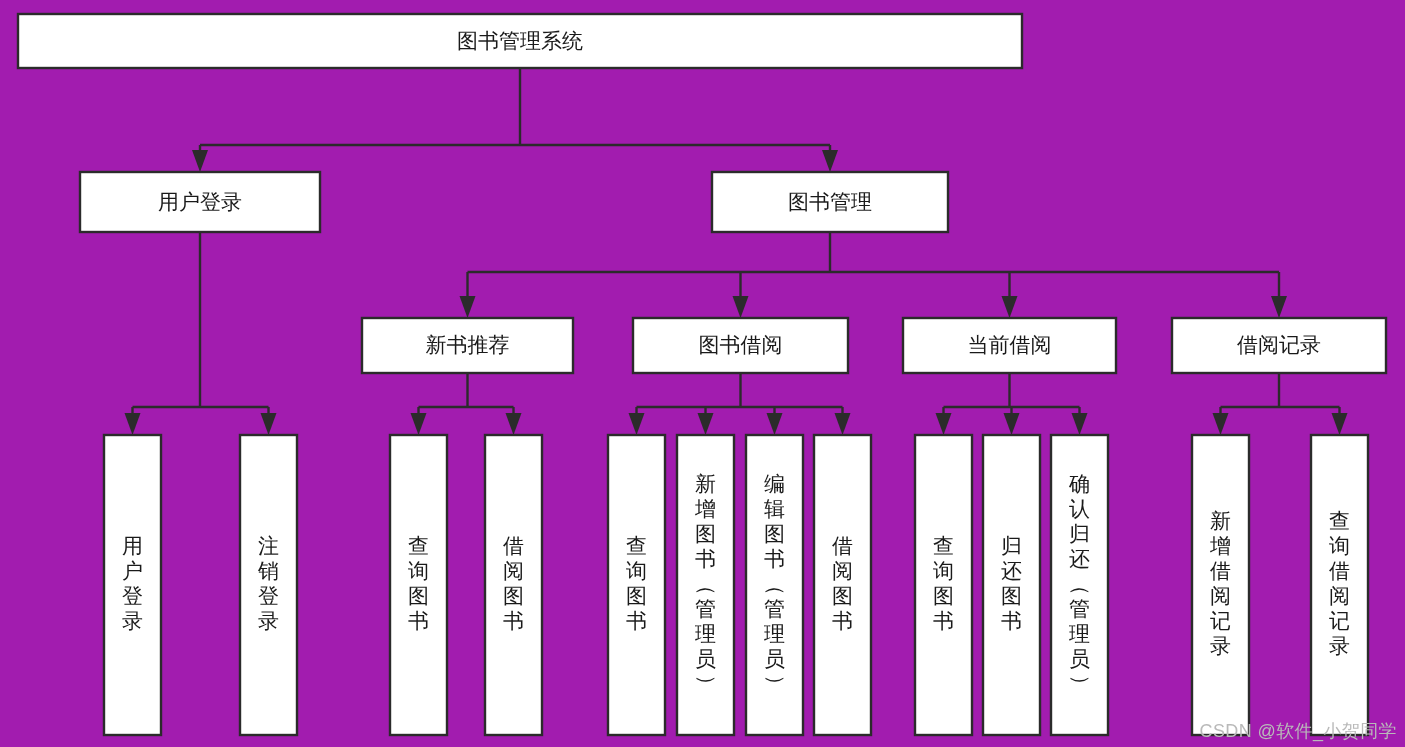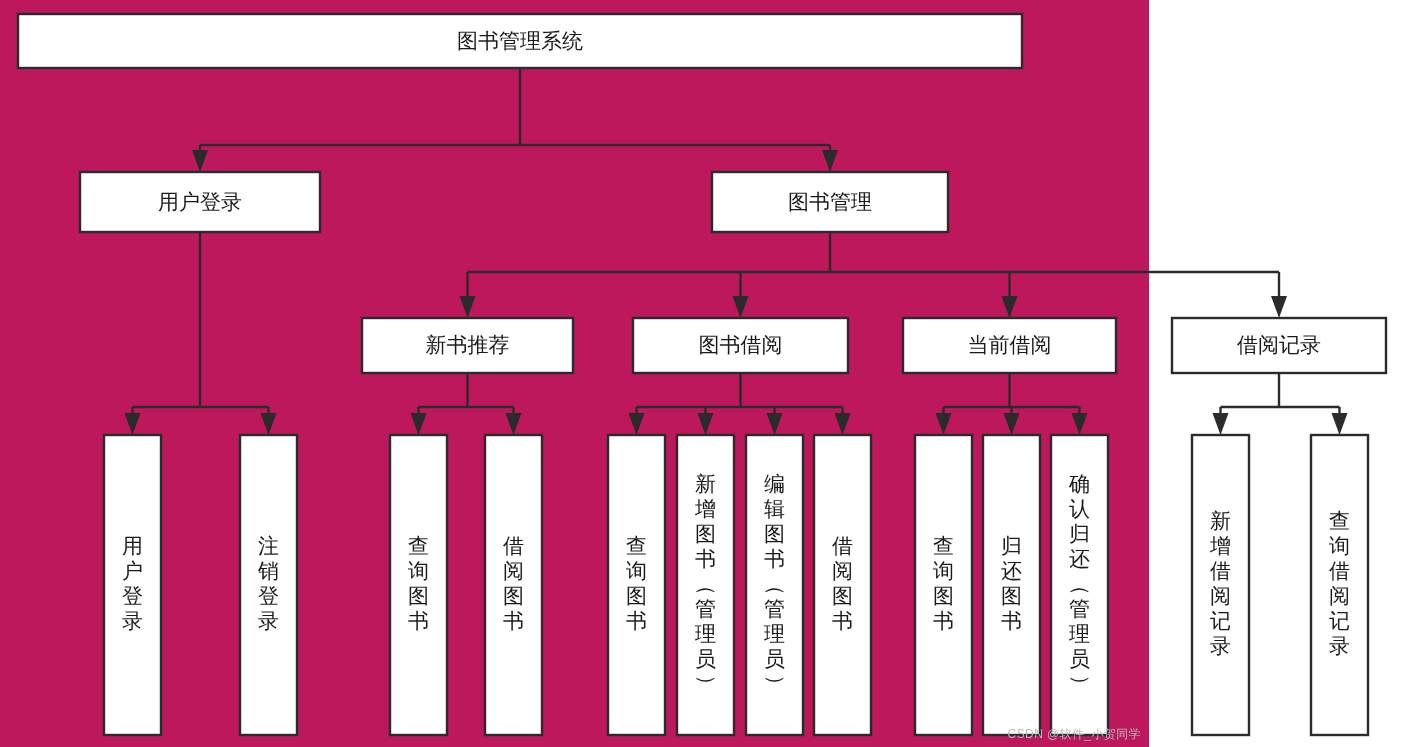--- a/index.html
+++ b/index.html
@@ -8,23 +8,23 @@
     background: #ffffff;
   }
   body {
     width: 1405px;
     height: 747px;
     font-family: "Liberation Sans", "DejaVu Sans", sans-serif;
     overflow: hidden;
   }
   #diagram-root {
     position: relative;
-    width: 1149px;
+    width: 1405px;
     height: 747px;
-    background: #be185d;
+    background: #a21caf;
   }
   svg#flowchart {
     position: absolute;
     top: 0;
     left: 0;
     width: 1405px;
     height: 747px;
     display: block;
   }
   .node-box {
@@ -56,21 +56,21 @@
     fill: #1a1a1a;
     text-anchor: middle;
     dominant-baseline: middle;
     white-space: pre;
   }
   .watermark-text {
     position: absolute;
     right: 8px;
     bottom: 4px;
     font-family: "Liberation Sans", "DejaVu Sans", sans-serif;
-    font-size: 12px;
+    font-size: 18px;
     color: #b9b9b9;
     letter-spacing: 0.4px;
     user-select: none;
     pointer-events: none;
   }
 </style>
 </head>
 <body>
 
 <div id="diagram-root">

